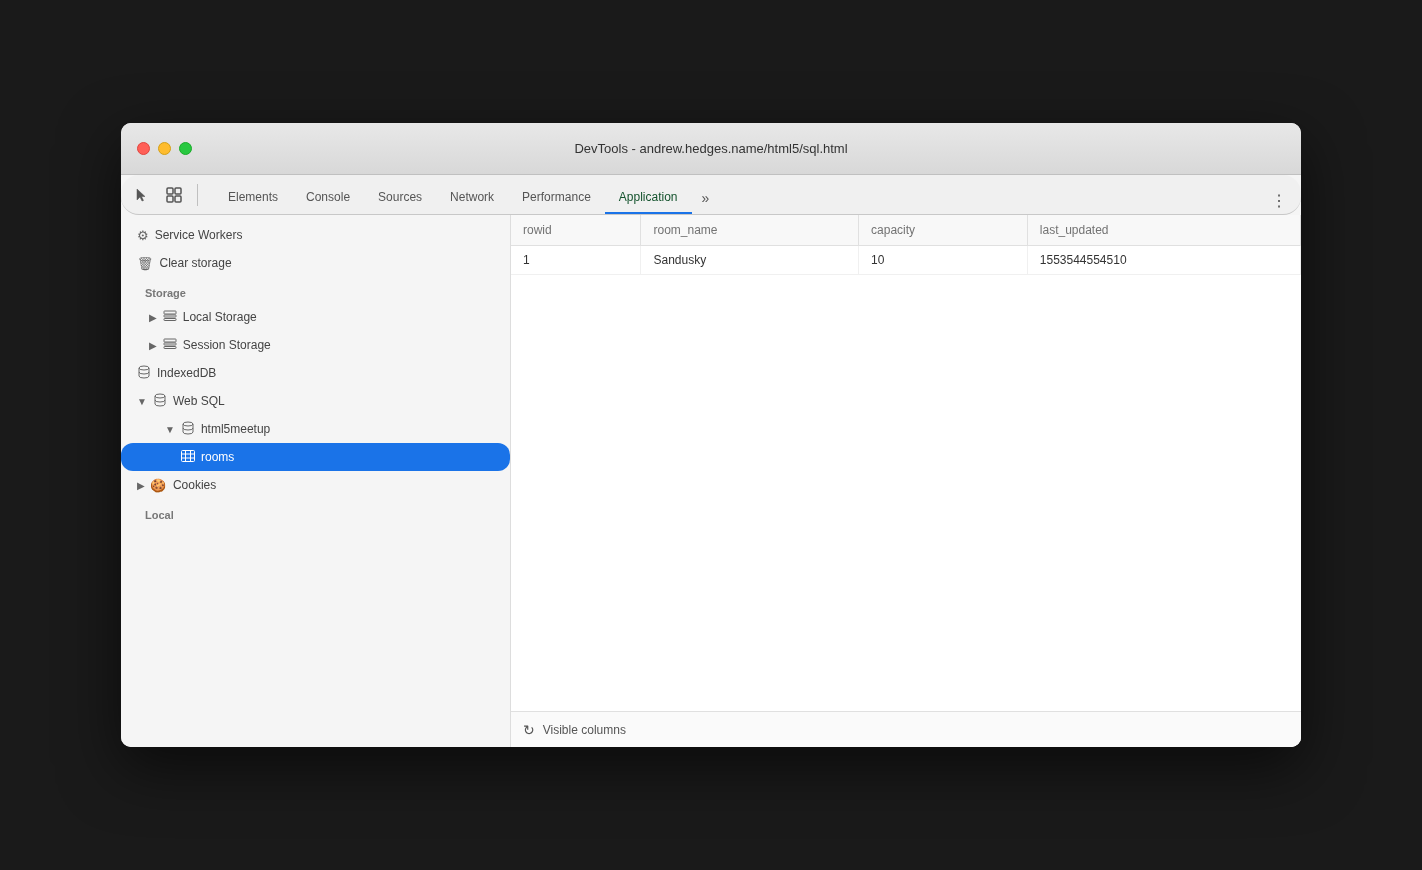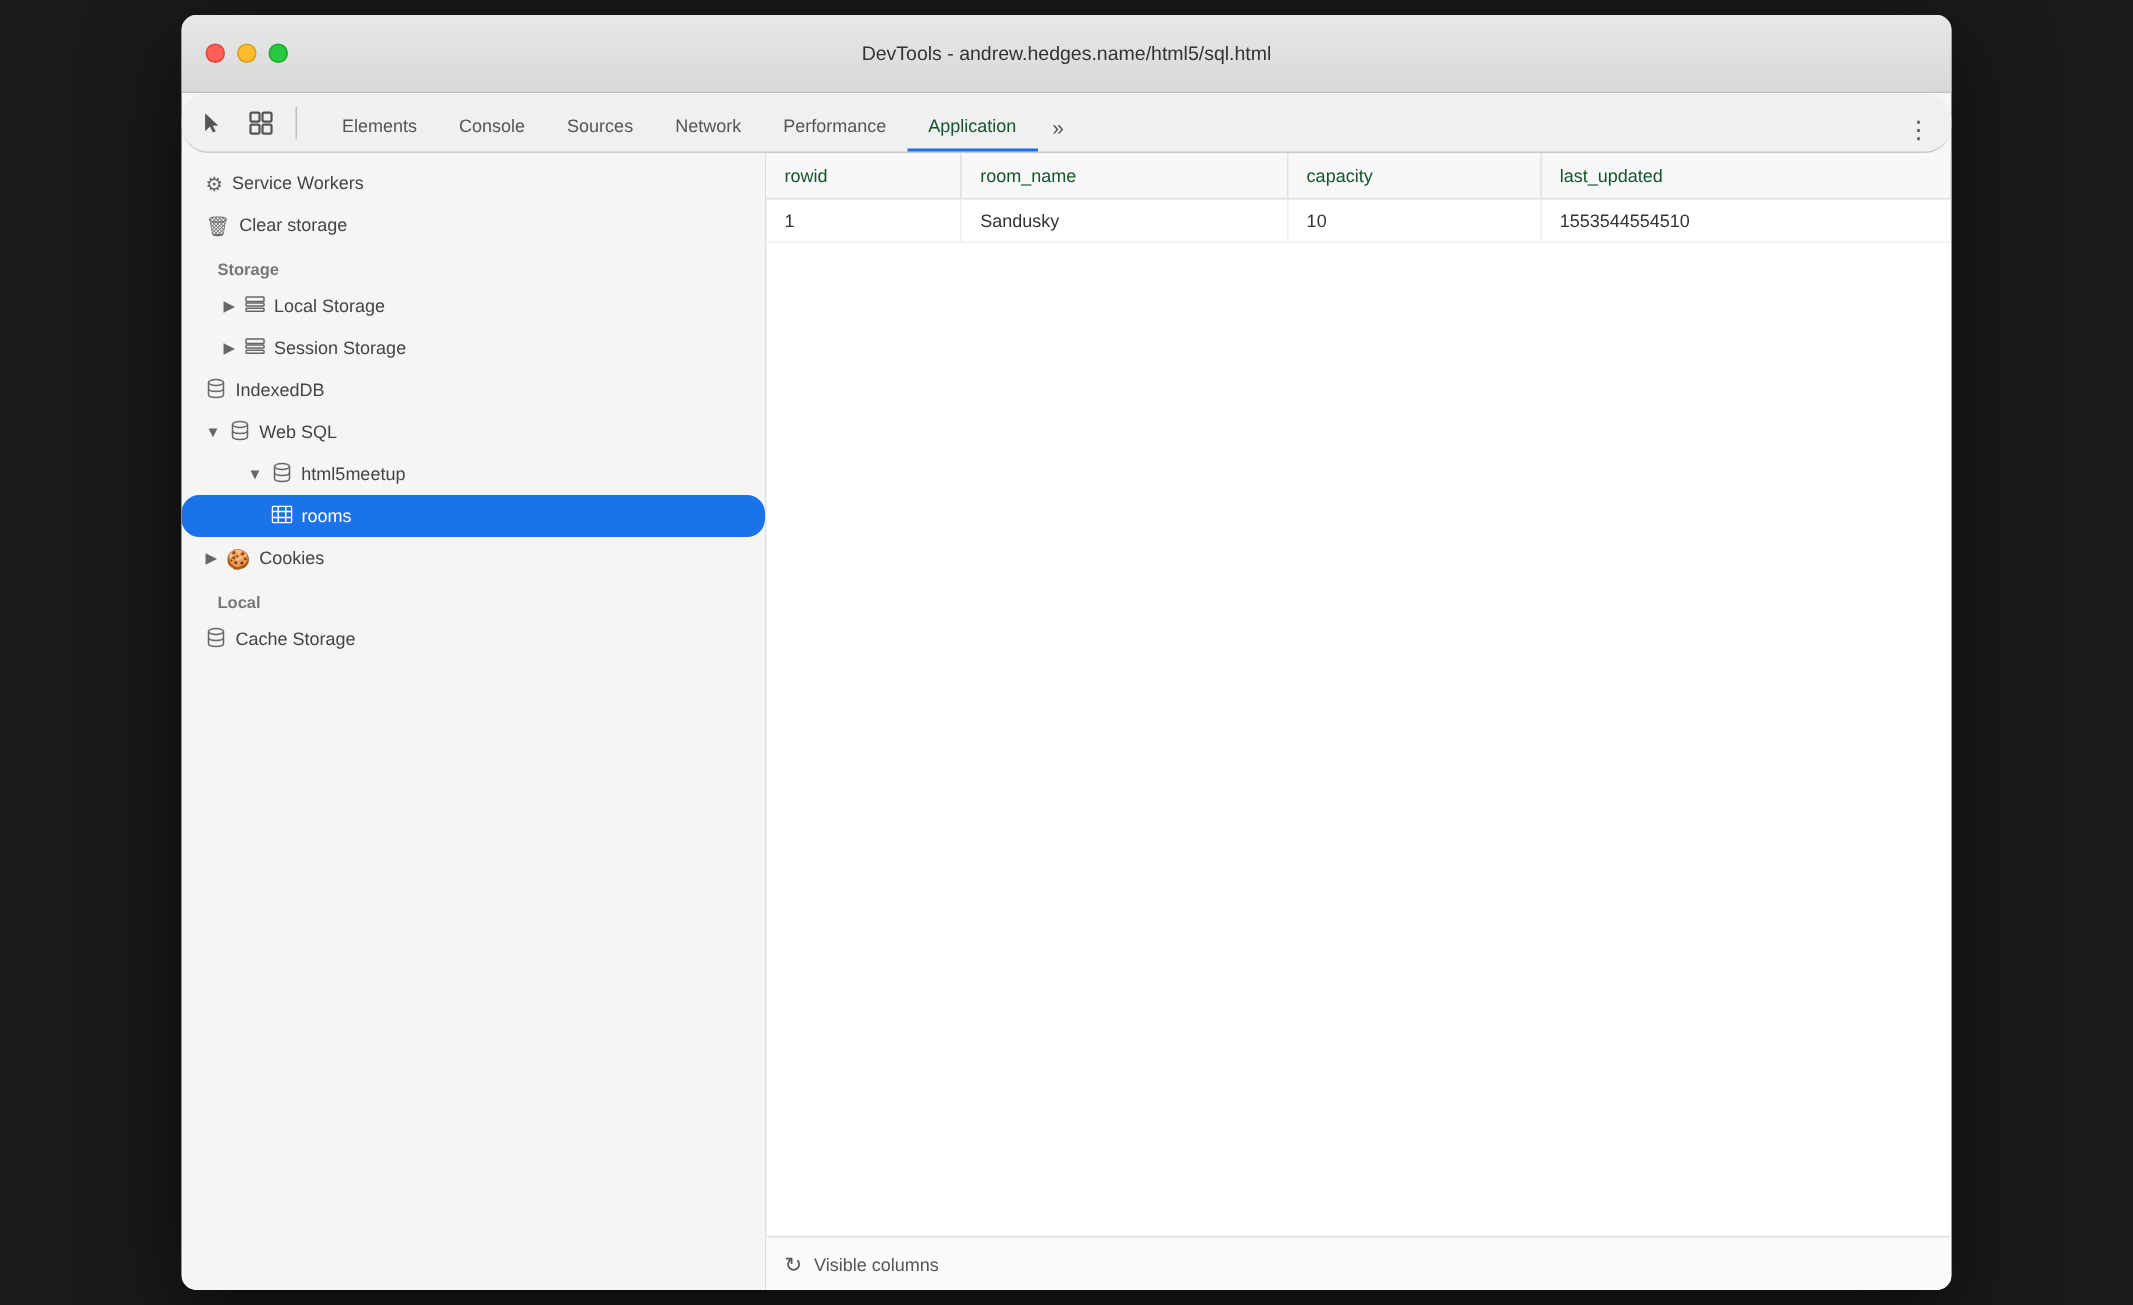--- a/index.html
+++ b/index.html
@@ -6,21 +6,21 @@
     body {
       background: #1a1a1a;
       display: flex;
       justify-content: center;
       align-items: center;
       min-height: 870px;
       font-family: -apple-system, BlinkMacSystemFont, 'Helvetica Neue', sans-serif;
     }
     .window {
       width: 1180px;
-      height: 850px;
+      height: 624px;
       border-radius: 10px;
       overflow: hidden;
       box-shadow: 0 20px 60px rgba(0,0,0,0.6);
       display: flex;
       flex-direction: column;
       background: #f5f5f5;
     }
     
     .title-bar {
       background: linear-gradient(to bottom, #e8e8e8, #d8d8d8);
@@ -200,21 +200,21 @@
       border-collapse: collapse;
       font-size: 12px;
     }
     thead tr {
       background: #f8f8f8;
     }
     th {
       text-align: left;
       padding: 8px 12px;
       font-weight: 500;
-      color: #14532d;
+      color: #737373;
       border-bottom: 1px solid #e0e0e0;
       border-right: 1px solid #e0e0e0;
       font-size: 12px;
     }
     td {
       padding: 7px 12px;
       border-bottom: 1px solid #f0f0f0;
       border-right: 1px solid #f0f0f0;
       color: #333;
       font-size: 12px;
@@ -386,30 +386,20 @@
       </div>
 
       <div class="sidebar-item" style="padding-left:16px;">
         <span class="chevron">▶</span>
         <span class="sidebar-icon cookie-icon">🍪</span>
         <span>Cookies</span>
       </div>
 
       <div class="sidebar-section-label">Local</div>
 
-      <div class="sidebar-item" style="padding-left:16px;">
-        <span class="sidebar-icon">
-          <svg width="14" height="14" viewBox="0 0 14 14" fill="none">
-            <ellipse cx="7" cy="3" rx="5" ry="2" stroke="#666" stroke-width="1" fill="none"></ellipse>
-            <path d="M2 3 L2 11 Q2 13 7 13 Q12 13 12 11 L12 3" stroke="#666" stroke-width="1" fill="none"></path>
-            <path d="M2 7 Q2 9 7 9 Q12 9 12 7" stroke="#666" stroke-width="1" fill="none"></path>
-          </svg>
-        </span>
-        <span>Cache Storage</span>
-      </div>
     </div>
 
     <div class="table-area">
       <div class="data-table">
         <table>
           <thead>
             <tr>
               <th>rowid</th>
               <th>room_name</th>
               <th>capacity</th>

